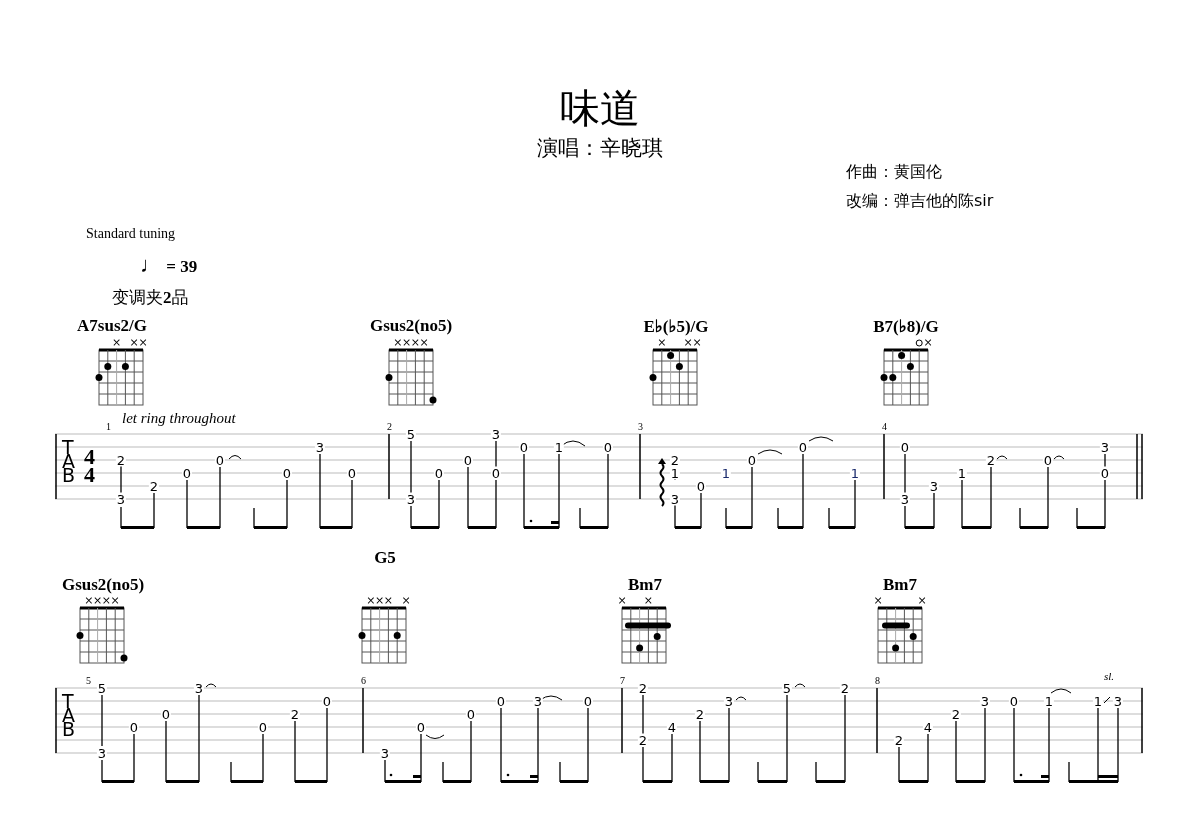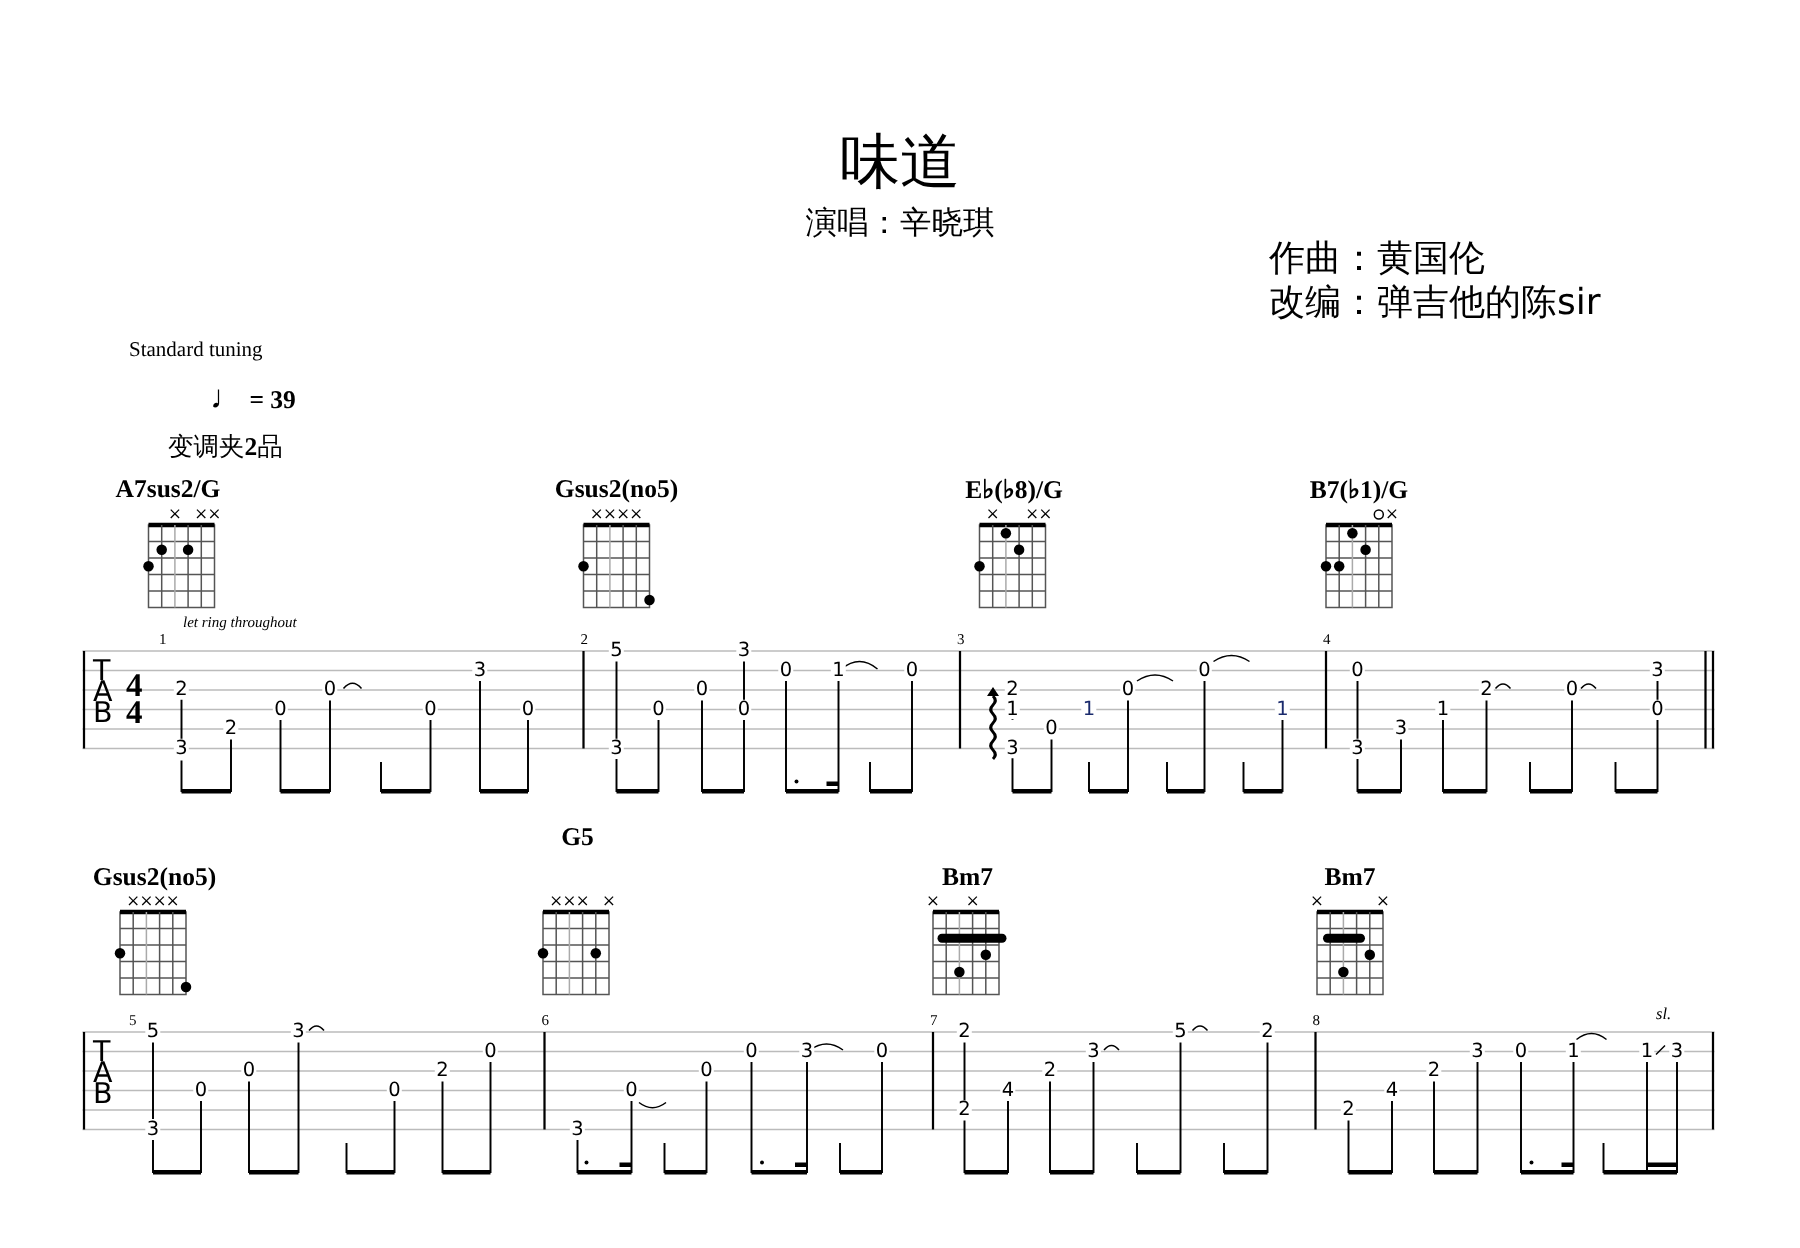--- a/index.html
+++ b/index.html
@@ -1,27 +1,27 @@
 <!DOCTYPE html>
 <html><head>
 <meta charset="utf-8">
 <style>
   html,body{margin:0;padding:0;background:#fff;}
   body{width:1200px;height:832px;position:relative;overflow:hidden;font-family:"DejaVu Serif","Liberation Serif",serif;color:#000;}
   .abs{position:absolute;}
   .title{left:0;width:1200px;top:84px;text-align:center;font-size:40px;line-height:48px;font-family:"DejaVu Sans","Liberation Sans",sans-serif;font-weight:normal;}
   .singer{left:0;width:1200px;top:134px;text-align:center;font-size:21px;line-height:28px;font-family:"DejaVu Sans","Liberation Sans",sans-serif;}
-  .credit{left:846px;font-size:24px;line-height:28px;font-family:"DejaVu Sans","Liberation Sans",sans-serif;}
+  .credit{left:846px;font-size:16px;line-height:28px;font-family:"DejaVu Sans","Liberation Sans",sans-serif;}
   .tuning{left:86px;top:226px;font-size:14px;font-family:"Liberation Serif",serif;}
   .tempo{left:140px;top:252px;font-size:17px;font-weight:bold;font-family:"Liberation Serif",serif;}
   .capo{left:112px;top:286px;font-size:17px;font-family:"DejaVu Sans","Liberation Sans",sans-serif;}
   .capo b{font-family:"Liberation Serif",serif;}
   .chordname{font-size:17px;font-weight:bold;font-family:"Liberation Serif",serif;white-space:nowrap;text-align:center;}
   .mnum{font-size:10px;font-family:"Liberation Serif",serif;}
-  .letring{font-size:10px;font-style:italic;font-family:"Liberation Serif",serif;}
+  .letring{font-size:15px;font-style:italic;font-family:"Liberation Serif",serif;}
   .sl{font-size:11px;font-style:italic;font-family:"Liberation Serif",serif;}
   .fret{font-size:13px;font-family:"DejaVu Sans","Liberation Sans",sans-serif;background:#fff;padding:0 1px;line-height:13px;transform:translate(-50%,-50%);}
   .fret.blue{color:#1a2a6c;}
   .tab-letter{font-size:19px;font-family:"DejaVu Sans","Liberation Sans",sans-serif;line-height:14px;}
   .timesig{font-size:22px;font-weight:bold;font-family:"Liberation Serif",serif;line-height:18px;}
   svg{position:absolute;left:0;top:0;}
 </style>
 </head>
 <body>
 
@@ -34,22 +34,22 @@
 <div class="abs tempo">
   <span style="font-size:22px;font-weight:normal;">♩</span>
   <span>= 39</span>
 </div>
 <div class="abs capo">
   <span>变调夹</span><b>2</b><span>品</span>
 </div>
 
 <div class="abs chordname" style="left:52px;top:316px;width:120px;">A7sus2/G</div>
 <div class="abs chordname" style="left:351px;top:316px;width:120px;">Gsus2(no5)</div>
-<div class="abs chordname" style="left:616px;top:316px;width:120px;">E♭(♭8)/G</div>
-<div class="abs chordname" style="left:846px;top:316px;width:120px;">B7(♭1)/G</div>
+<div class="abs chordname" style="left:616px;top:316px;width:120px;">E♭(♭5)/G</div>
+<div class="abs chordname" style="left:846px;top:316px;width:120px;">B7(♭8)/G</div>
 <div class="abs chordname" style="left:43px;top:575px;width:120px;">Gsus2(no5)</div>
 <div class="abs chordname" style="left:325px;top:548px;width:120px;">G5</div>
 <div class="abs chordname" style="left:585px;top:575px;width:120px;">Bm7</div>
 <div class="abs chordname" style="left:840px;top:575px;width:120px;">Bm7</div>
 
 <svg width="1200" height="832">
   <defs>
     <g id="grid">
       <rect x="0" y="0" width="44" height="55" fill="none" stroke="#555" stroke-width="1"></rect>
       <line x1="0" y1="0" x2="44" y2="0" stroke="#000" stroke-width="3"></line>

